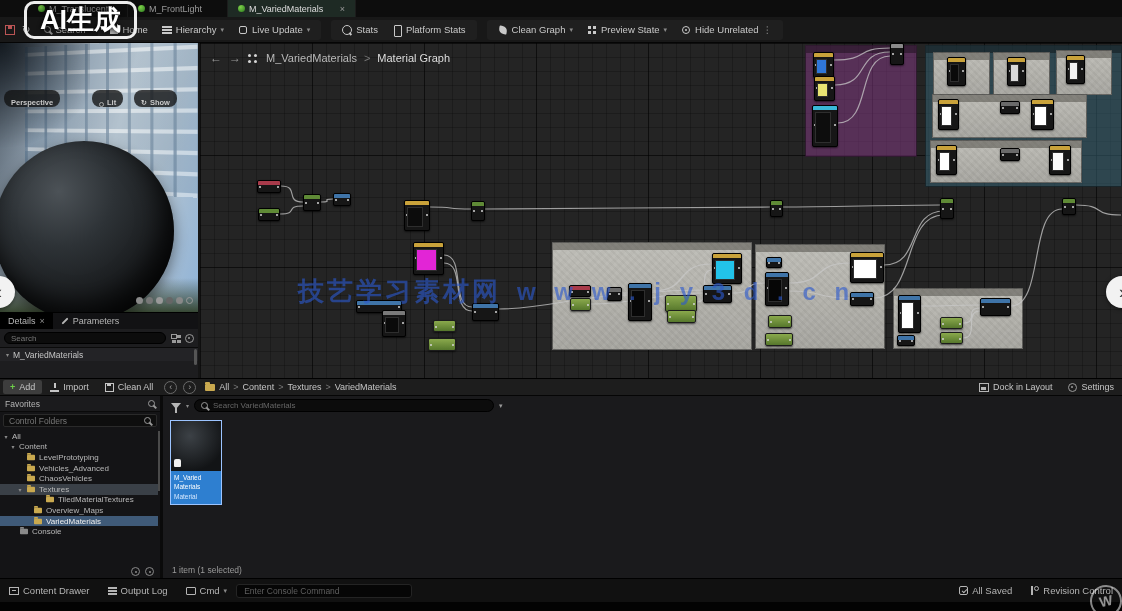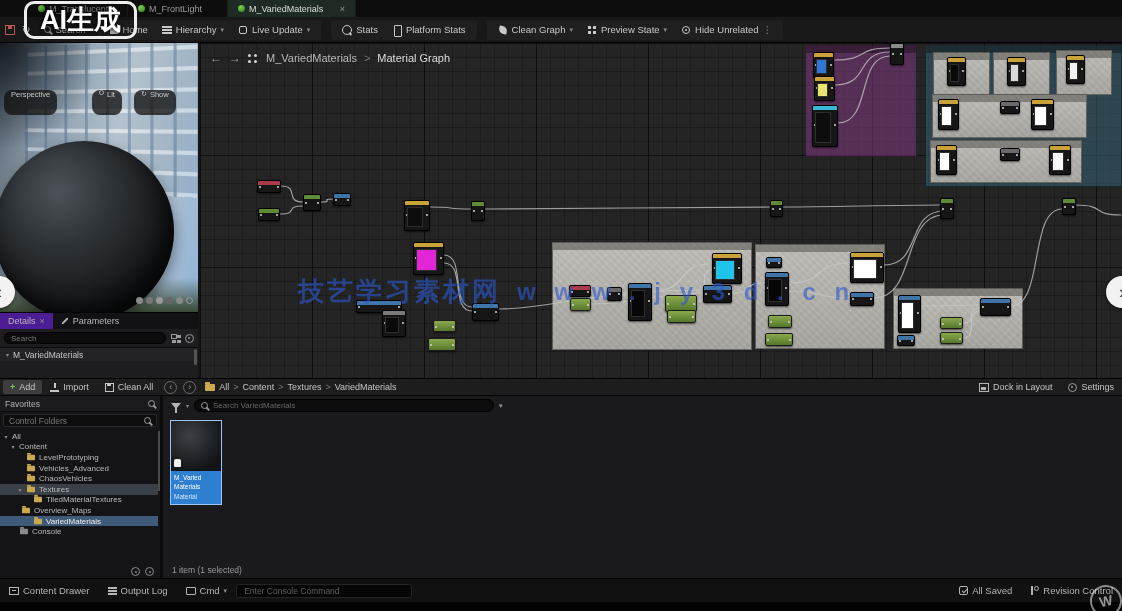--- a/index.html
+++ b/index.html
@@ -41,29 +41,29 @@
   
   #viewport { left:0; top:43px; width:198px; height:269px; overflow:hidden; background:linear-gradient(105deg,#4e5a66 0%,#8796a4 22%,#ccd5db 52%,#b4c3cf 72%,#8fb3d8 100%); }
   #vp-windows { position:absolute; left:18px; top:0; width:180px; height:150px; opacity:.55;
      background-image:repeating-linear-gradient(90deg, rgba(70,100,130,.8) 0 3px, transparent 3px 22px), repeating-linear-gradient(0deg, rgba(235,240,245,.9) 0 4px, rgba(120,150,175,.55) 4px 20px);
      transform:perspective(300px) rotateY(-12deg); }
   #vp-shadow { position:absolute; left:0; top:0; width:90px; height:120px; background:radial-gradient(circle at 0 0, rgba(10,15,20,.85), transparent 70%); }
   #vp-hedge { position:absolute; left:0; bottom:0; width:198px; height:34px; background:linear-gradient(180deg, rgba(70,90,55,.0), rgba(45,60,35,.9)); }
   #vp-sphere { position:absolute; left:-6px; top:98px; width:180px; height:180px; border-radius:50%;
      background:radial-gradient(circle at 36% 28%, #4c5257 0%, #2d3236 32%, #17191b 66%, #0a0b0c 100%);
      box-shadow:inset -8px -14px 26px rgba(0,0,0,.8), 0 6px 14px rgba(0,0,0,.45); }
-  .pill { position:absolute; top:47px; height:25px; background:rgba(18,18,18,.78); border-radius:8px; color:#c9c9c9; font-size:7.5px; display:flex; align-items:flex-start; gap:3px; padding:0 7px; }
+  .pill { position:absolute; top:47px; height:17px; background:rgba(18,18,18,.78); border-radius:8px; color:#c9c9c9; font-size:7.5px; display:flex; align-items:flex-end; gap:3px; padding:0 7px;font-weight:bold; }
   #vp-dots { position:absolute; right:5px; top:254px; display:flex; gap:3px; }
   .vdot { width:7px; height:7px; border-radius:50%; }
 
   
   #details { left:0; top:312px; width:198px; height:66px; background:#1d1d1f; border-top:1px solid #000; }
   #det-tabs { display:flex; height:16px; background:#121214; }
   .dtab { display:flex; align-items:center; gap:4px; padding:0 8px; font-size:9px; color:#b5b5b5; }
-  .dtab.active { background:#4c1d95; }
+  .dtab.active { background:#000000; }
   .ic-pencil { width:8px; height:2px; background:#b5b5b5; transform:rotate(-45deg); border-radius:1px; }
   #det-search-row { display:flex; align-items:center; gap:5px; padding:3px 4px; }
   #det-search { flex:1; height:12px; background:#0c0c0c; border:1px solid #000; border-radius:7px; display:flex; align-items:center; padding:0 6px; color:#777; font-size:8px; }
   .ic-grid2 { width:9px; height:9px; position:relative; }
   .ic-grid2::before { content:''; position:absolute; left:0; top:0; width:3.5px; height:3.5px; border:1px solid #9a9a9a; box-shadow:5px 0 0 -1px #9a9a9a, 0 5px 0 -1px #9a9a9a, 5px 5px 0 -1px #9a9a9a; }
   .ic-gear { width:9px; height:9px; border:1.5px solid #9a9a9a; border-radius:50%; position:relative; }
   .ic-gear::after { content:''; position:absolute; left:2px; top:2px; width:2px; height:2px; background:#9a9a9a; border-radius:50%; }
   #det-section { height:14px; background:#232326; display:flex; align-items:center; gap:4px; padding:0 6px; font-size:8.5px; color:#c5c5c5; border-top:1px solid #0a0a0a; }
   #det-scroll { position:absolute; right:1px; top:36px; width:3px; height:16px; background:#555; border-radius:2px; }
 
@@ -554,26 +554,26 @@
           <div class="trow" style="padding-left: 17px;">
             <span class="chev"></span>
             <span class="folder"></span>
             <span>ChaosVehicles</span>
           </div>
           <div class="trow hl" style="padding-left: 17px;">
             <span class="chev">▾</span>
             <span class="folder"></span>
             <span>Textures</span>
           </div>
-          <div class="trow" style="padding-left: 24px;">
+          <div class="trow" style="padding-left: 36px;">
             <span class="chev"></span>
             <span class="folder"></span>
             <span>TiledMaterialTextures</span>
           </div>
-          <div class="trow" style="padding-left: 12px;">
+          <div class="trow" style="padding-left: 24px;">
             <span class="chev"></span>
             <span class="folder"></span>
             <span>Overview_Maps</span>
           </div>
           <div class="trow sel" style="padding-left: 24px;">
             <span class="chev"></span>
             <span class="folder"></span>
             <span>VariedMaterials</span>
           </div>
           <div class="trow" style="padding-left: 10px;">

